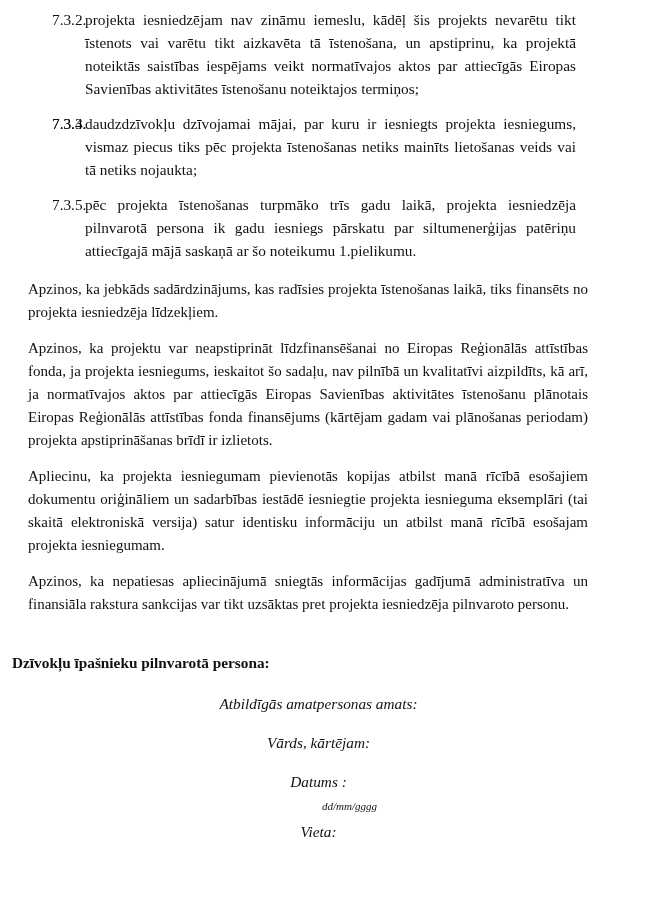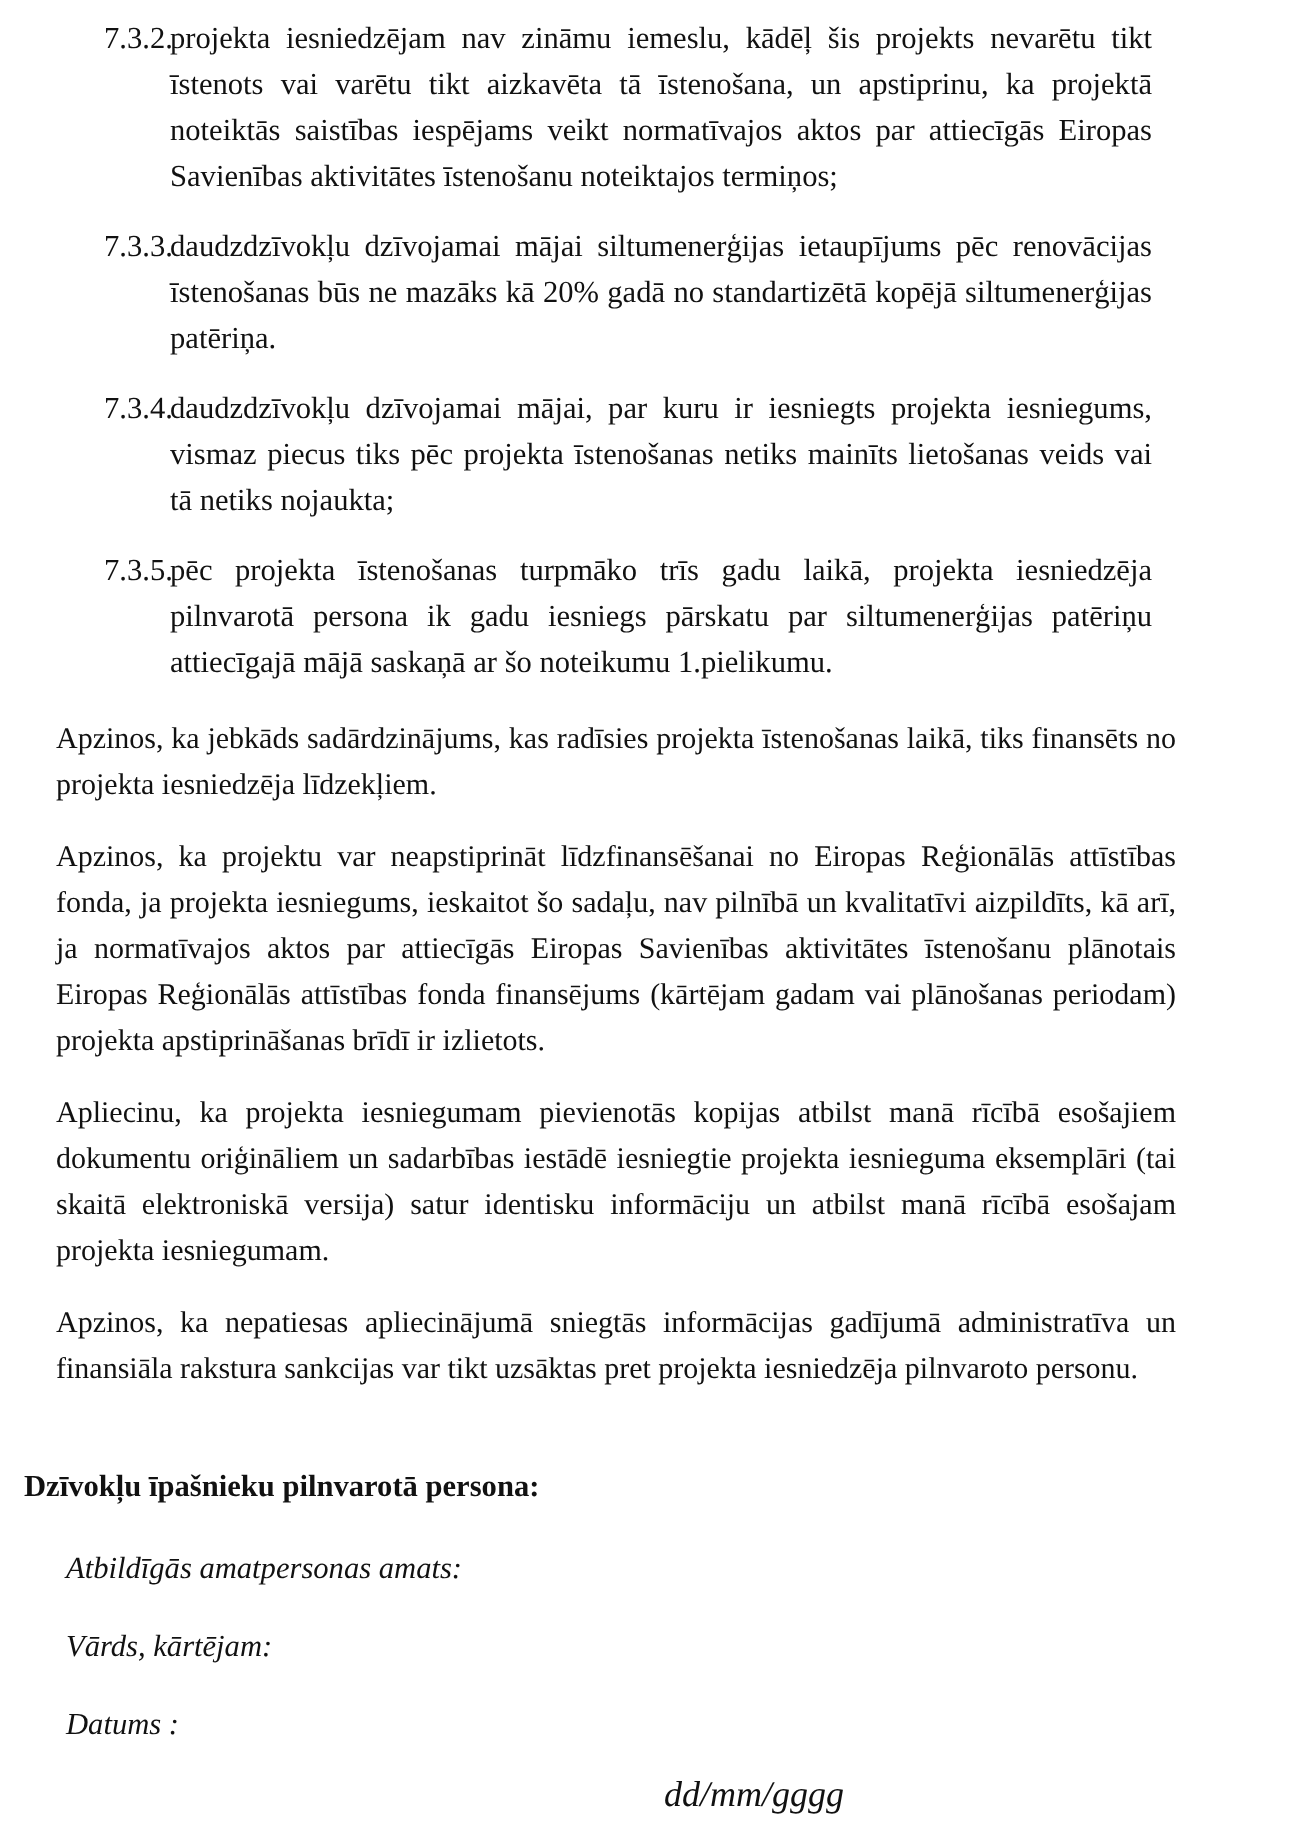--- a/index.html
+++ b/index.html
@@ -75,26 +75,27 @@
     font-size: 15.3px;
     line-height: 23px;
   }
   .sig-field {
     margin: 0;
     padding-left: 33px;
     font-style: italic;
     font-size: 15.3px;
     line-height: 23px;
     white-space: pre;
+    text-align: center;
   }
   .date-placeholder {
-    margin: 12px;
+    margin: 2px;
     padding-left: 320px;
     font-style: italic;
-    font-size: 18px;
+    font-size: 11px;
     line-height: 23px;
   }
 
   .spacer-4  { height: 4px; }
   .spacer-16 { height: 16px; }
   .spacer-18 { height: 18px; }
   .spacer-22 { height: 22px; }
 
   .top-offset { height: 8px; }
 </style>
@@ -107,21 +108,20 @@
 
   <div class="clause-list">
 
     <div class="clause">
       <span class="num">7.3.2.</span>
       <span class="body">projekta iesniedzējam nav zināmu iemeslu, kādēļ šis projekts nevarētu tikt īstenots vai varētu tikt aizkavēta tā īstenošana, un apstiprinu, ka projektā noteiktās saistības iespējams veikt normatīvajos aktos par attiecīgās Eiropas Savienības aktivitātes īstenošanu noteiktajos termiņos;</span>
     </div>
 
     <div class="clause wide-gap">
       <span class="num">7.3.3.</span>
-      <span class="body">daudzdzīvokļu dzīvojamai mājai siltumenerģijas ietaupījums pēc renovācijas īstenošanas būs ne mazāks kā 20% gadā no standartizētā kopējā siltumenerģijas patēriņa.</span>
     </div>
 
     <div class="clause">
       <span class="num">7.3.4.</span>
       <span class="body">daudzdzīvokļu dzīvojamai mājai, par kuru ir iesniegts projekta iesniegums, vismaz piecus tiks pēc projekta īstenošanas netiks mainīts lietošanas veids vai tā netiks nojaukta;</span>
     </div>
 
     <div class="clause">
       <span class="num">7.3.5.</span>
       <span class="body">pēc projekta īstenošanas turpmāko trīs gadu laikā, projekta iesniedzēja pilnvarotā persona ik gadu iesniegs pārskatu par siltumenerģijas patēriņu attiecīgajā mājā saskaņā ar šo noteikumu 1.pielikumu.</span>

